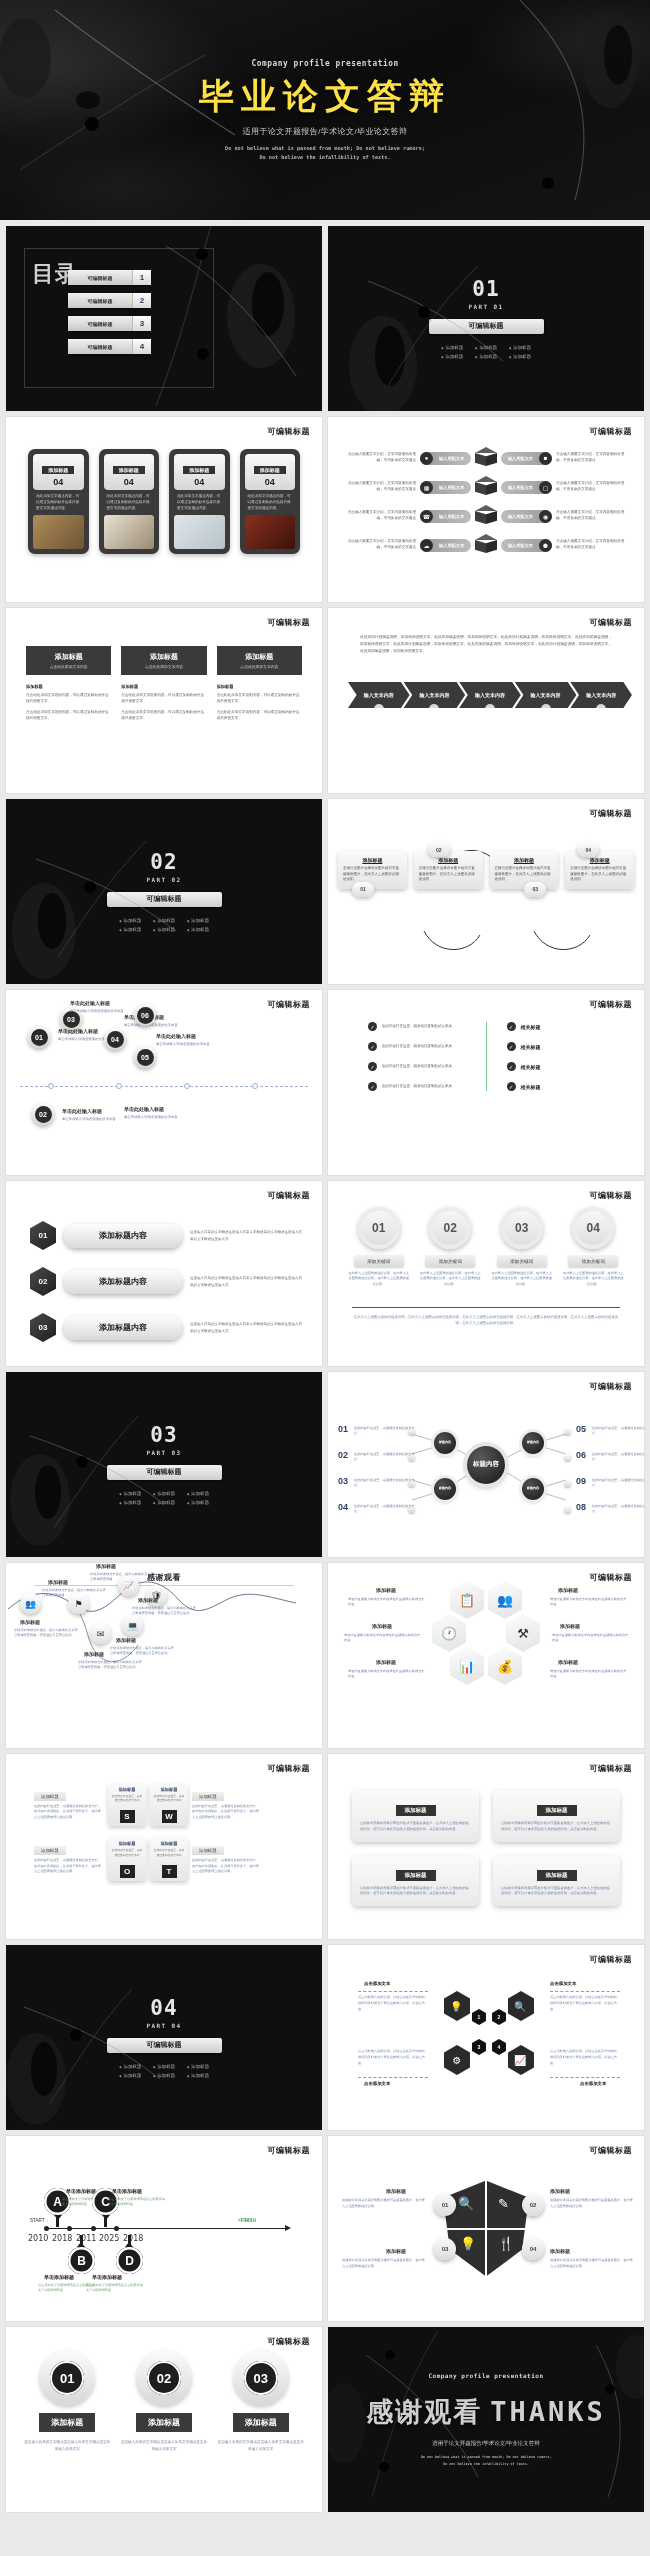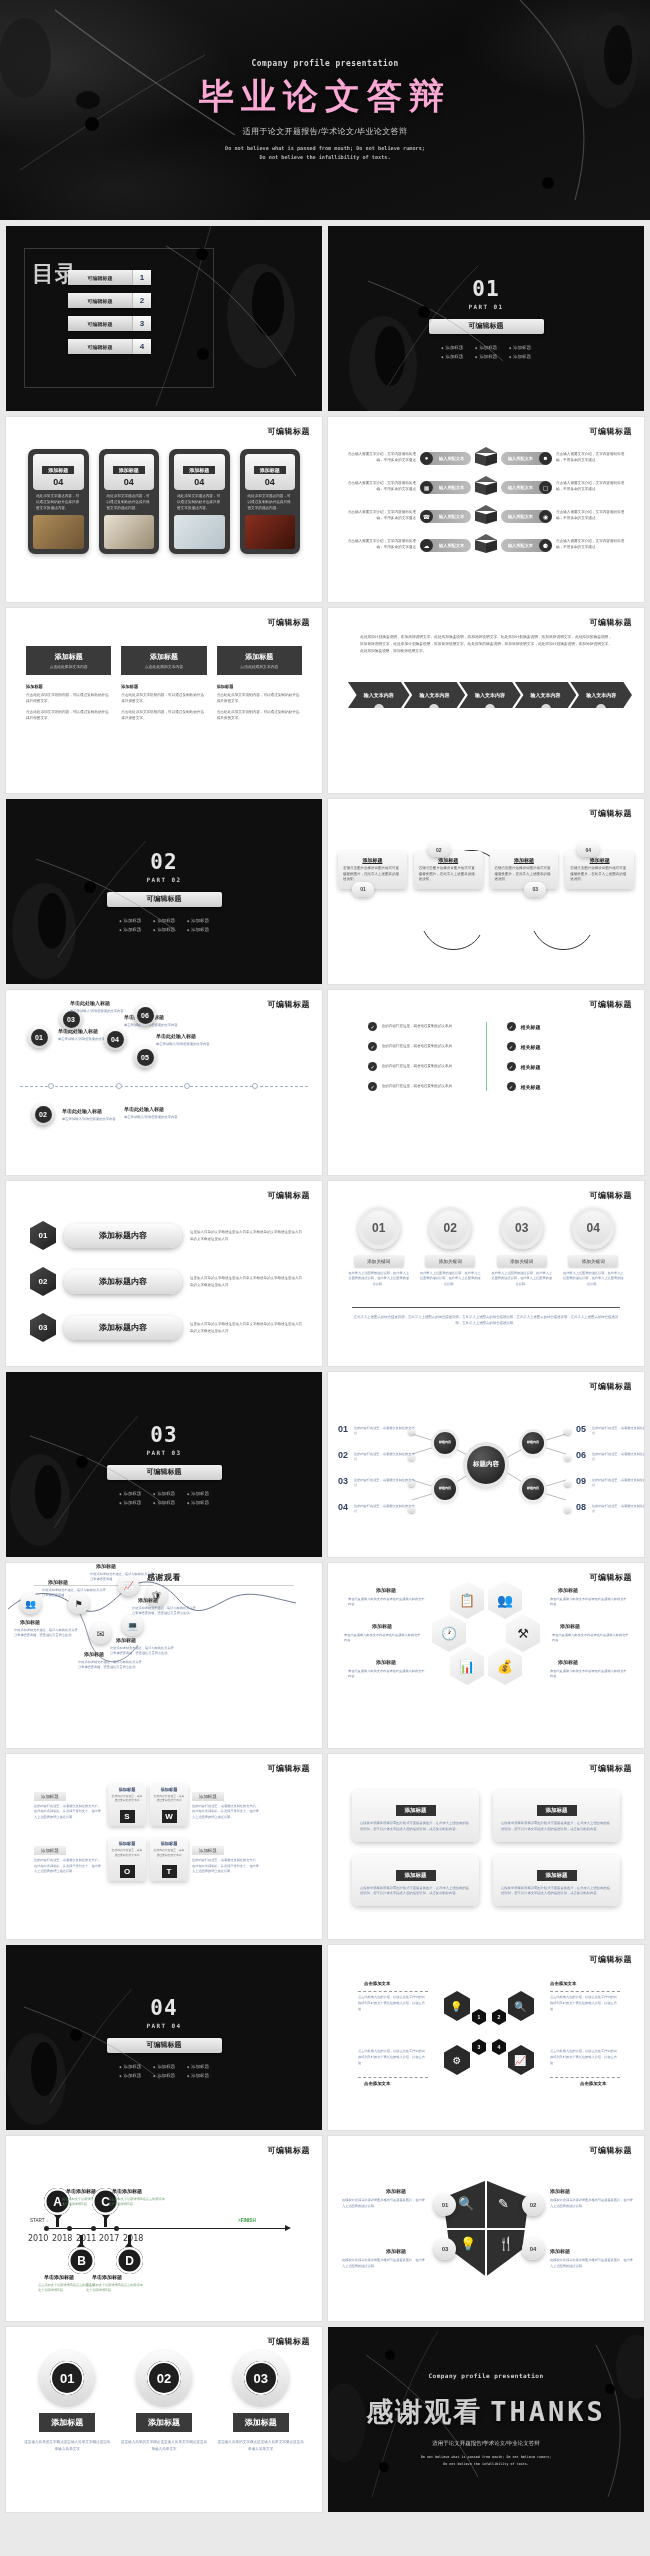--- a/index.html
+++ b/index.html
@@ -33,21 +33,21 @@
   .hero .inner{
     position:absolute; inset:0; display:flex; flex-direction:column;
     align-items:center; justify-content:center; gap:3px;
   }
   .hero-eyebrow{
     font-size:8.5px; letter-spacing:.6px; color:#d8d8d8; font-weight:bold;
     font-family:"DejaVu Sans Mono",monospace; transform:scaleX(.92);
   }
   .hero-title{
     font-size:35px; font-weight:bold; letter-spacing:7px;
-    color:#f9a8d4; line-height:1.1; margin:6px 0 8px 0;
+    color:#fde047; line-height:1.1; margin:6px 0 8px 0;
     text-shadow:0 2px 5px rgba(0,0,0,.7);
   }
   .hero-sub{ font-size:8px; color:#cfcfcf; letter-spacing:.4px; }
   .hero-en{ font-size:5.2px; color:#b5b5b5; text-align:center; line-height:1.7; font-weight:bold;
     font-family:"DejaVu Sans Mono",monospace; margin-top:4px; }
 
   
   .grid{ display:grid; grid-template-columns:1fr 1fr; gap:6px; padding:6px 6px 0 6px; }
   .cell{ height:185px; background:#fff; position:relative; overflow:hidden;
          box-shadow:0 0 0 1px #e0e0e0; }
@@ -1046,21 +1046,21 @@
         <div class="finish" style="left:232px;top:82px">&gt;FINISH</div>
 
         <div class="dotb" style="left:38px;top:90px"></div>
         <div class="dotb" style="left:61px;top:90px"></div>
         <div class="dotb" style="left:85px;top:90px"></div>
         <div class="dotb" style="left:108px;top:90px"></div>
 
         <div class="yr" style="left:22px;top:98px">2010</div>
         <div class="yr" style="left:46px;top:98px">2018</div>
         <div class="yr" style="left:70px;top:98px">2011</div>
-        <div class="yr" style="left:93px;top:98px">2017</div>
+        <div class="yr" style="left:93px;top:98px">2025</div>
         <div class="yr" style="left:117px;top:98px">2018</div>
 
         <div class="pinm" style="left:38px;top:52px">
           <div class="cc">A</div>
           <div class="st"></div>
         </div>
         <div class="tt" style="left:60px;top:52px">单击添加标题</div>
         <div class="pp" style="left:56px;top:61px;text-align:left">点击添加文字说明详情/1组点击使用添加文字说明详情/1组</div>
 
         <div class="pinm up" style="left:62px;top:100px">

